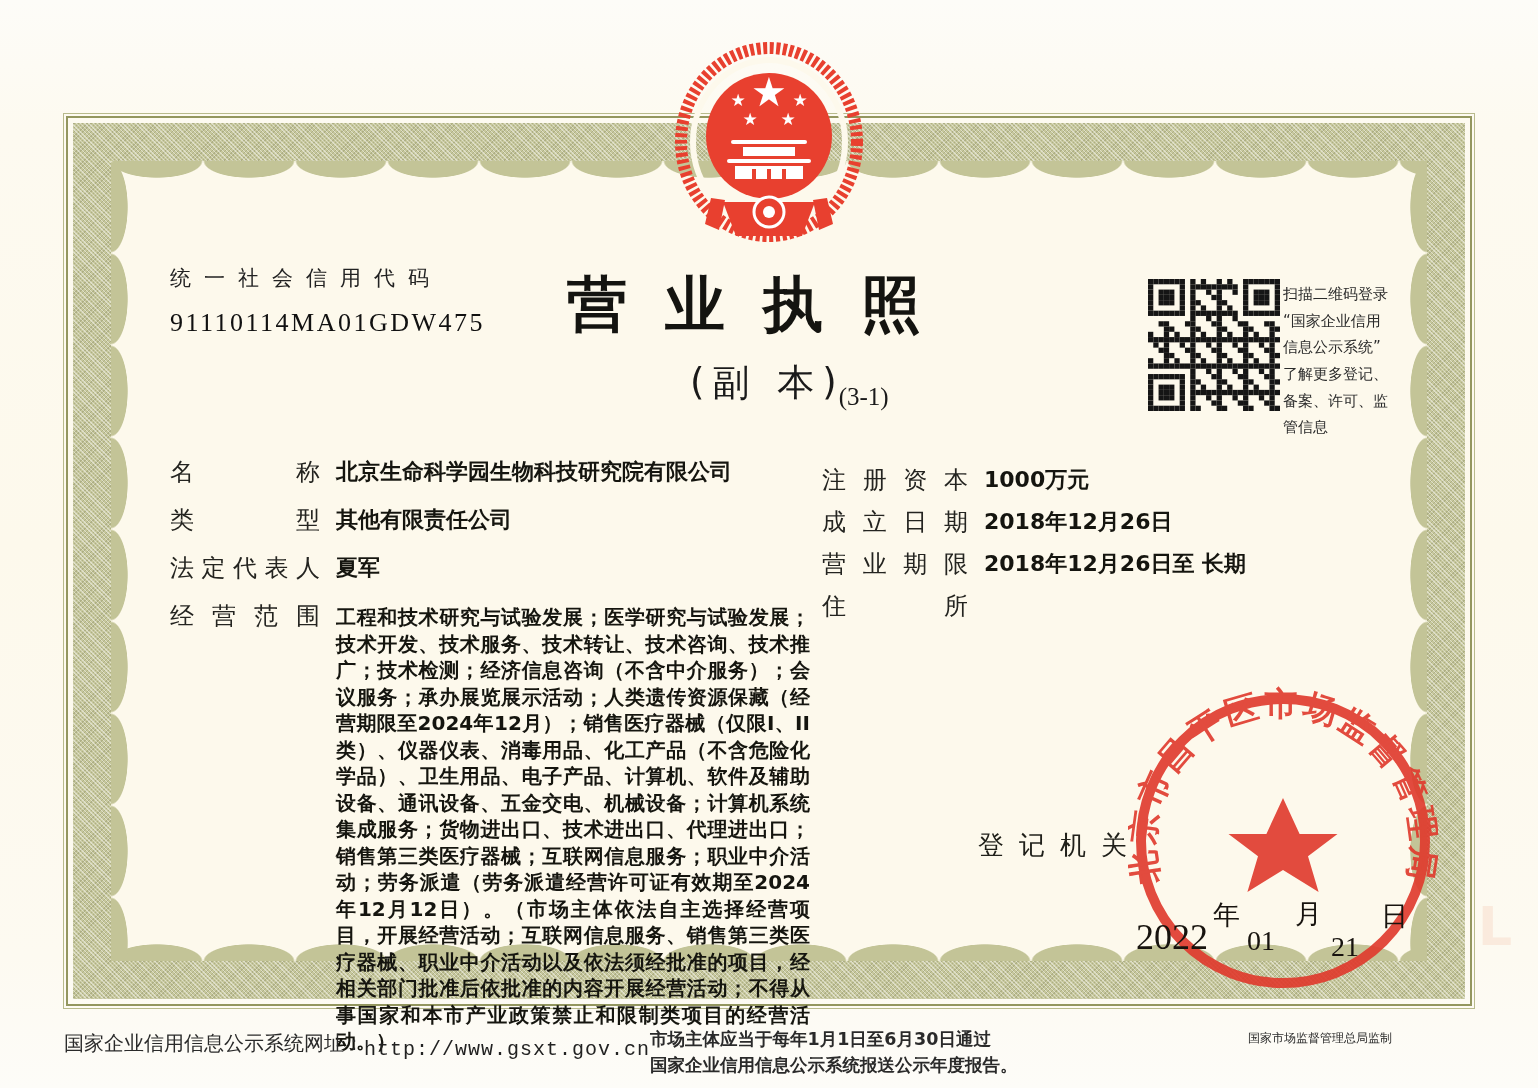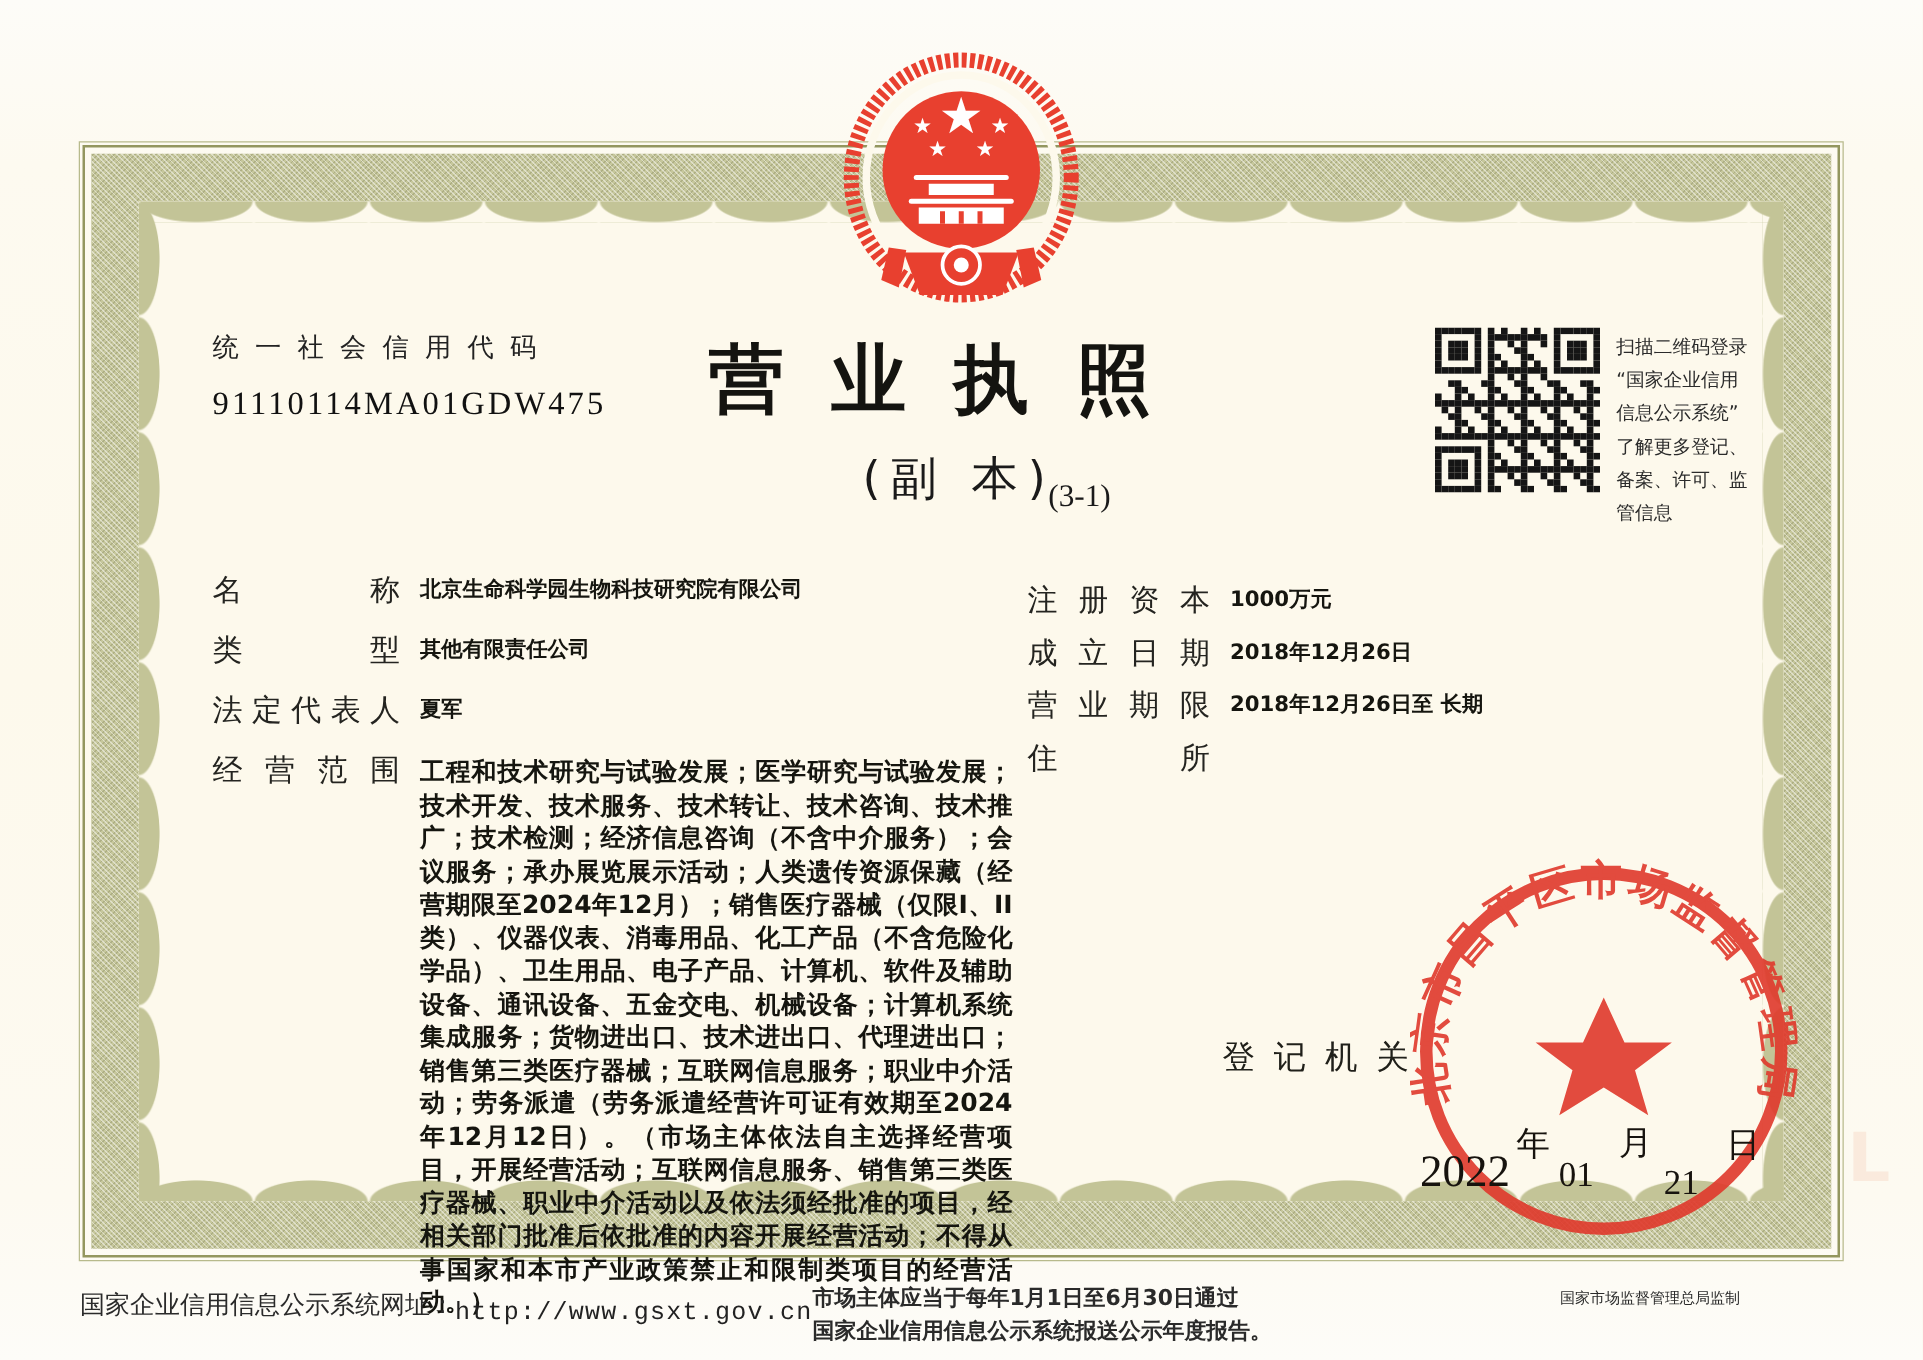--- a/index.html
+++ b/index.html
@@ -43,33 +43,33 @@
   .credit-block { position:absolute; left:170px; top:264px; }
   .credit-label { font-size:21px; letter-spacing:13px; color:#222; }
   .credit-code  { margin-top:16px; font-family:"Liberation Serif","DejaVu Serif",serif; font-size:26px; letter-spacing:2.5px; color:#111; }
 
   .title { position:absolute; left:567px; top:254px; font-size:60px; line-height:1; font-weight:900; letter-spacing:38px; color:#141410; white-space:nowrap;margin-top:20px; }
   .subtitle-row { position:absolute; left:690px; top:358px; white-space:nowrap; }
   .subtitle { font-size:37px; letter-spacing:8px; color:#1a1a1a; }
   .copy-num { font-size:25px; color:#1a1a1a; position:relative; top:10px; left:-6px; font-family:Liberation Serif, serif; }
 
   
-  .qr-block { position:absolute; left:1148px; top:262px; display:flex; gap:13px; }
+  .qr-block { position:absolute; left:1148px; top:279px; display:flex; gap:3px; }
   .qr-svg { width:132px; height:132px; background:#fdf9ec; }
   .qr-caption { width:165px; font-size:15px; line-height:1.78; color:#2b2b2b; font-weight:500; padding-top:2px; }
 
   
   .fields-left { position:absolute; left:170px; top:460px; width:640px; }
   .fields-right { position:absolute; left:822px; top:468px; width:620px; }
   .frow { display:flex; align-items:flex-start; margin-bottom:24px; }
   .fields-right .frow { margin-bottom:18px; }
   .flabel { flex:none; display:inline-block; text-align:justify; text-align-last:justify; font-size:24px; color:#242420; line-height:24px; }
   .fields-left .flabel { width:150px; }
   .fields-right .flabel { width:146px; }
-  .fvalue { margin-left:16px; font-size:17px; font-weight:600; color:#15150f; line-height:24px; white-space:nowrap; }
+  .fvalue { margin-left:16px; font-size:22px; font-weight:600; color:#15150f; line-height:24px; white-space:nowrap; }
   .fvalue.scope { white-space:normal; width:480px; font-size:20px; line-height:26.5px; text-align:justify; }
 
   
   .reg-label { position:absolute; left:978px; top:828px; font-size:26px; letter-spacing:15px; color:#20201a; white-space:nowrap; }
   .seal { position:absolute; left:1128px; top:686px; width:310px; height:310px; opacity:.9; }
   .dt { position:absolute; color:#17130e; white-space:nowrap; }
   .dt-num { font-family:"Liberation Serif","DejaVu Serif",serif; }
   .dt-year  { left:1136px; top:916px; font-size:36px; }
   .dt-ylab  { left:1213px; top:897px; font-size:27px; }
   .dt-month { left:1247px; top:925px; font-size:28px; }

